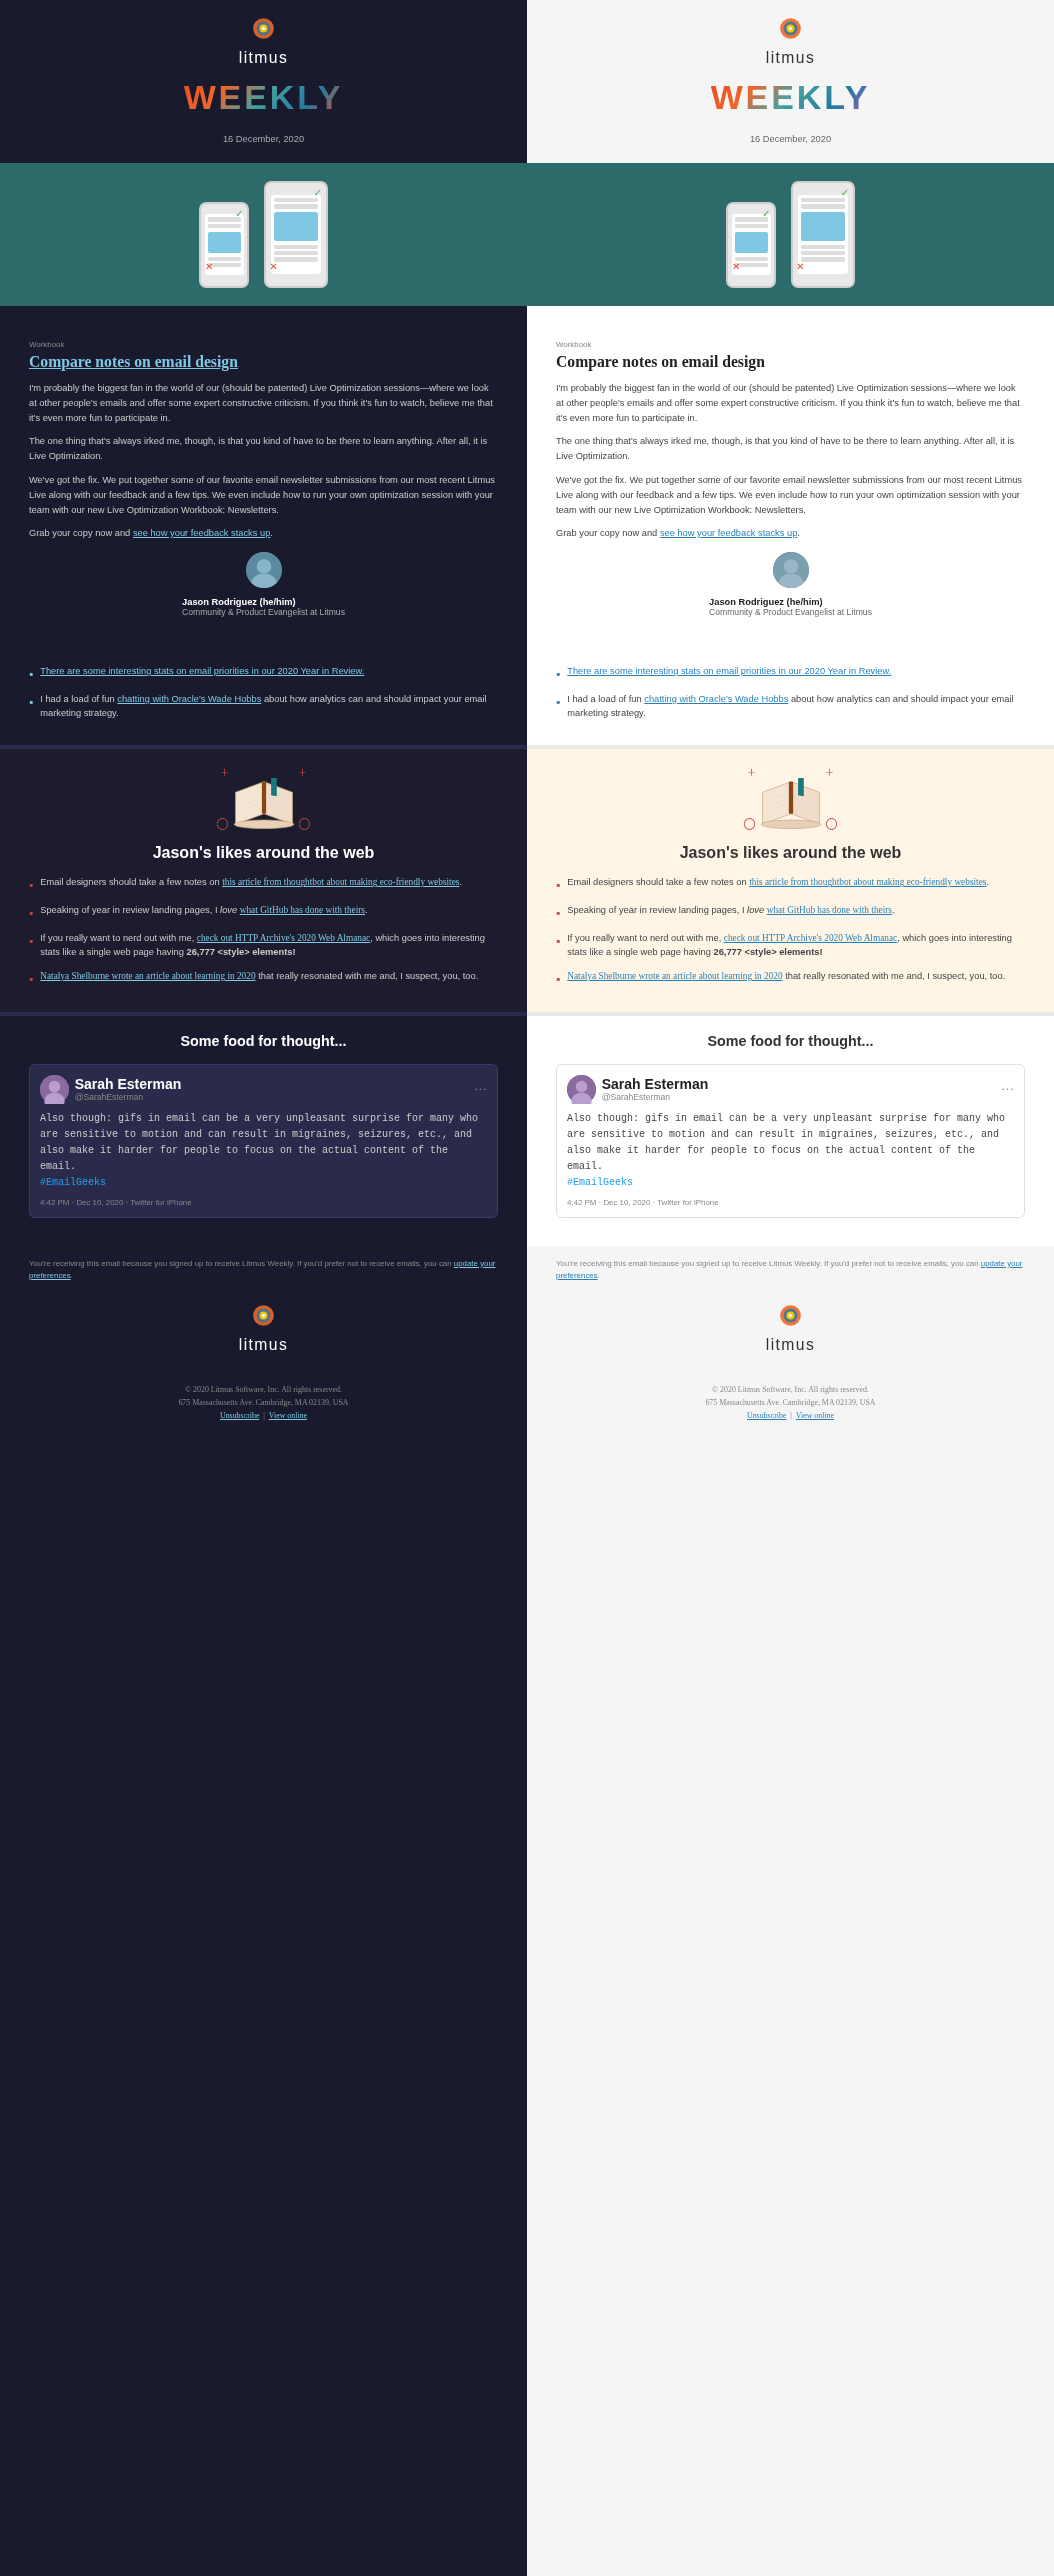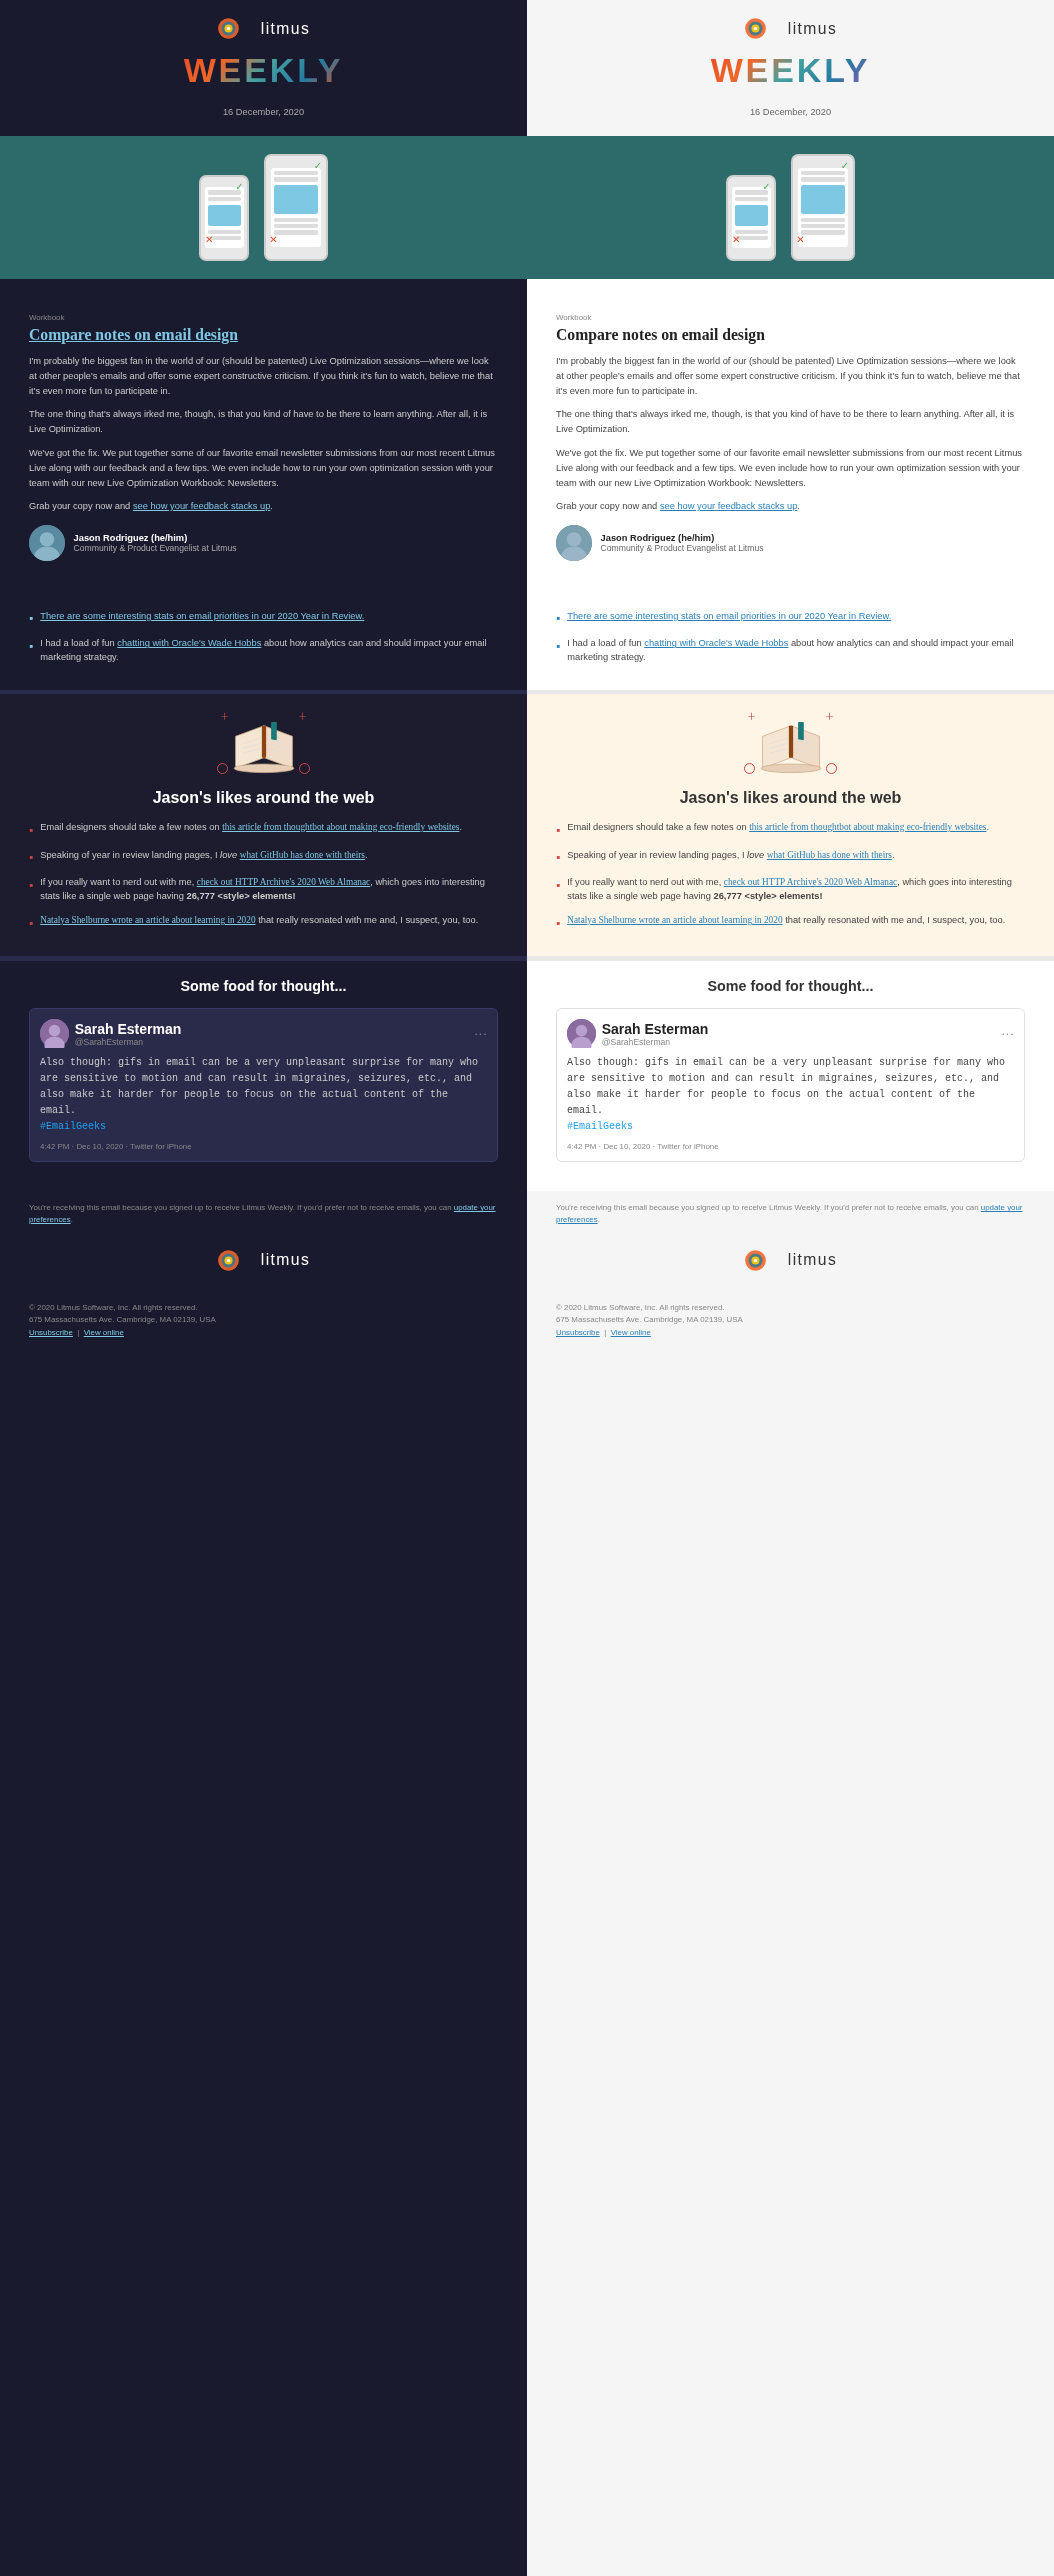--- a/index.html
+++ b/index.html
@@ -32,22 +32,23 @@
     .header {
       padding: 17px 14.3px 7.2px;
       display: flex;
       flex-direction: column;
       align-items: center;
     }
 
     .litmus-logo {
       display: flex;
       align-items: center;
-      gap: 21px;
+      gap: 9px;
       margin-bottom: 11.4px;
+      flex-direction: column;
     }
 
     .logo-icon {
       width: 23px;
       height: 23px;
     }
 
     .logo-text {
       font-size: 15.7px;
       font-family: Arial, sans-serif;
@@ -216,20 +217,21 @@
     .panel-light .section-body a {
       color: #2980b9;
     }
 
     
     .author-bio {
       display: flex;
       align-items: center;
       gap: 8.6px;
       margin-top: 11.4px;
+      flex-direction: column;
     }
 
     .author-avatar {
       width: 36px;
       height: 36px;
       border-radius: 50%;
       background: #5a8a9f;
       flex-shrink: 0;
       overflow: hidden;
       display: flex;
@@ -497,22 +499,23 @@
       flex-direction: column;
       align-items: center;
       gap: 5.7px;
     }
 
     .panel-dark .footer-logo { background: #1a1a2e; }
     .panel-light .footer-logo { background: #f5f5f5; }
 
     .footer-info {
       padding: 7.2px 29px 14.3px;
+      text-align: center;
       font-size: 7.9px;
-      font-family: Liberation Sans, sans-serif;
+      font-family: Liberation Serif, serif;
       line-height: 1.6;
     }
 
     .panel-dark .footer-info {
       background: #1a1a2e;
       color: #888;
     }
 
     .panel-light .footer-info {
       background: #f5f5f5;

